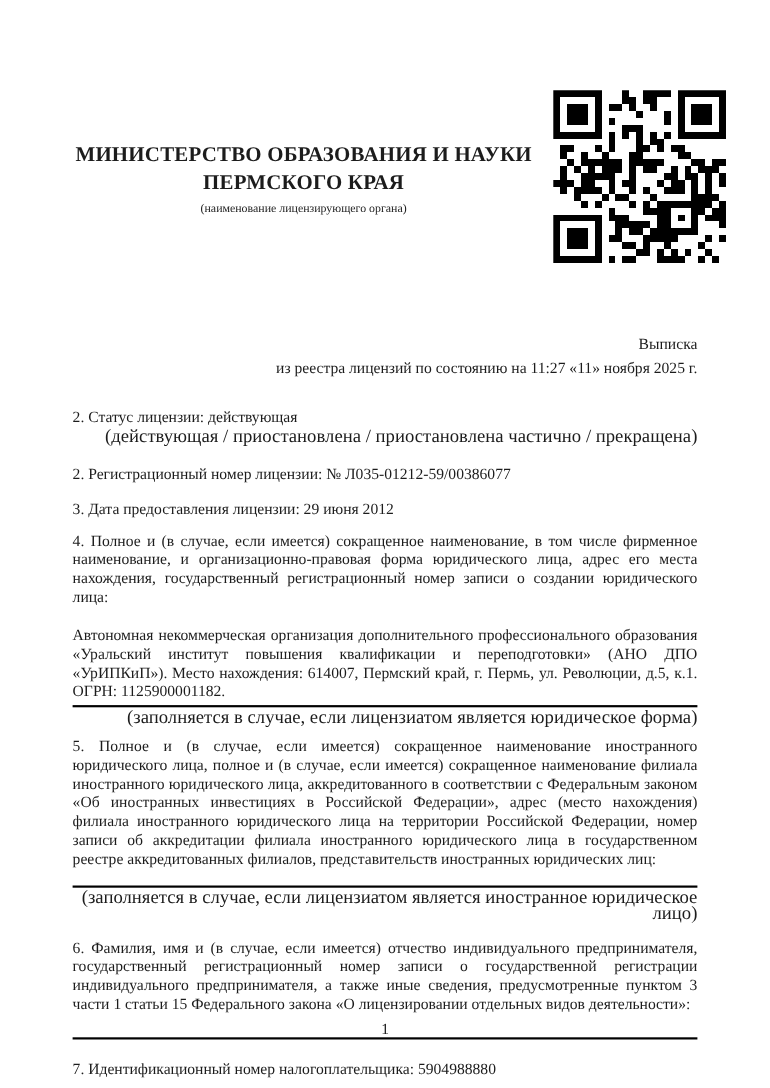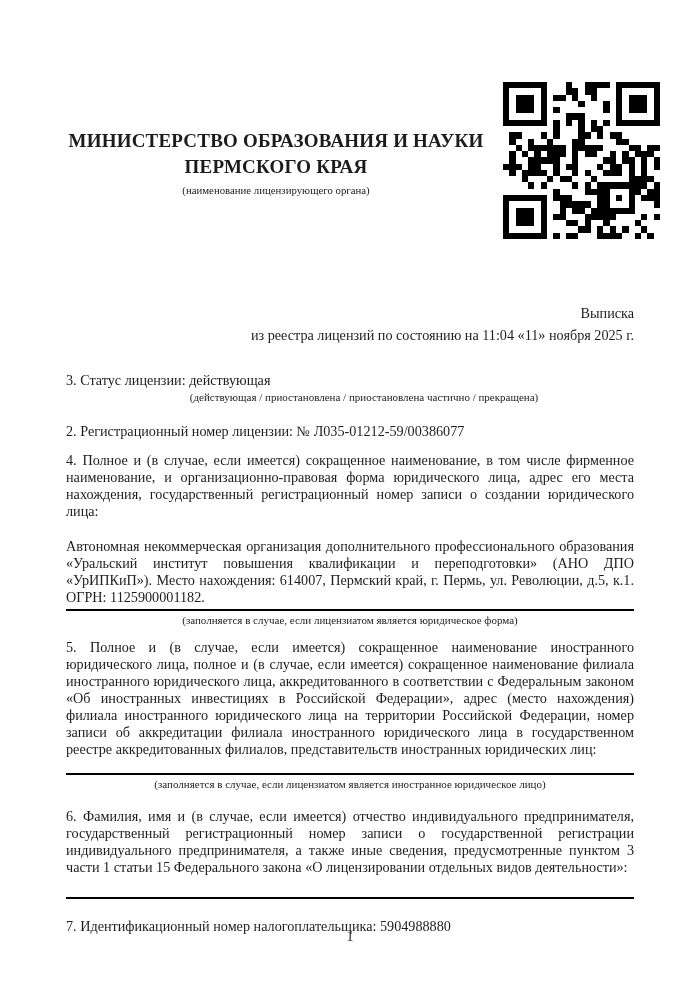--- a/index.html
+++ b/index.html
@@ -45,23 +45,23 @@
     position: absolute;
     left: 66px;
     top: 302px;
     width: 568px;
     font-size: 14.2px;
     line-height: 17px;
   }
   .doc-title { text-align: right; line-height: 22px; }
   .para-just { text-align: justify; margin-top: 18px; }
   .small-caption {
-    font-size: 11px;
+    font-size: 17px;
     line-height: 14px;
-    text-align: center;
+    text-align: right;
   }
   .caption-indent { padding-left: 28px; }
   .rule {
     height: 0;
     border-top: 2px solid #000000;
   }
   .mt-item1   { margin-top: 26px; }
   .mt-cap1    { margin-top: 1px; }
   .mt-item2   { margin-top: 19px; }
   .mt-item3   { margin-top: 15px; }
@@ -398,28 +398,29 @@
   <div class="authority">
     <div class="auth-name">МИНИСТЕРСТВО ОБРАЗОВАНИЯ И НАУКИ</div>
     <div class="auth-name">ПЕРМСКОГО КРАЯ</div>
     <div class="auth-caption">(наименование лицензирующего органа)</div>
   </div>
 
   <div class="content">
 
     <div class="doc-title">
       <div>Выписка</div>
-      <div>из реестра лицензий по состоянию на 11:04 «11» ноября 2025 г.</div>
+      <div>из реестра лицензий по состоянию на 11:27 «11» ноября 2025 г.</div>
     </div>
 
-    <div class="mt-item1">3. Статус лицензии: действующая</div>
+    <div class="mt-item1">2. Статус лицензии: действующая</div>
     <div class="small-caption caption-indent mt-cap1">(действующая / приостановлена / приостановлена частично / прекращена)</div>
 
     <div class="mt-item2">2. Регистрационный номер лицензии: № Л035-01212-59/00386077</div>
 
+    <div class="mt-item3">3. Дата предоставления лицензии: 29 июня 2012</div>
 
     <div class="para-just mt-item4">4. Полное и (в случае, если имеется) сокращенное наименование, в том числе фирменное наименование, и организационно-правовая форма юридического лица, адрес его места нахождения, государственный регистрационный номер записи о создании юридического лица:</div>
     <div class="para-just">Автономная некоммерческая организация дополнительного профессионального образования «Уральский институт повышения квалификации и переподготовки» (АНО ДПО «УрИПКиП»). Место нахождения: 614007, Пермский край, г. Пермь, ул. Революции, д.5, к.1. ОГРН: 1125900001182.</div>
     <div class="rule mt-rule4"></div>
     <div class="small-caption mt-cap">(заполняется в случае, если лицензиатом является юридическое форма)</div>
 
     <div class="para-just mt-item5">5. Полное и (в случае, если имеется) сокращенное наименование иностранного юридического лица, полное и (в случае, если имеется) сокращенное наименование филиала иностранного юридического лица, аккредитованного в соответствии с Федеральным законом «Об иностранных инвестициях в Российской Федерации», адрес (место нахождения) филиала иностранного юридического лица на территории Российской Федерации, номер записи об аккредитации филиала иностранного юридического лица в государственном реестре аккредитованных филиалов, представительств иностранных юридических лиц:</div>
     <div class="rule mt-rule5"></div>
     <div class="small-caption mt-cap">(заполняется в случае, если лицензиатом является иностранное юридическое лицо)</div>
 

